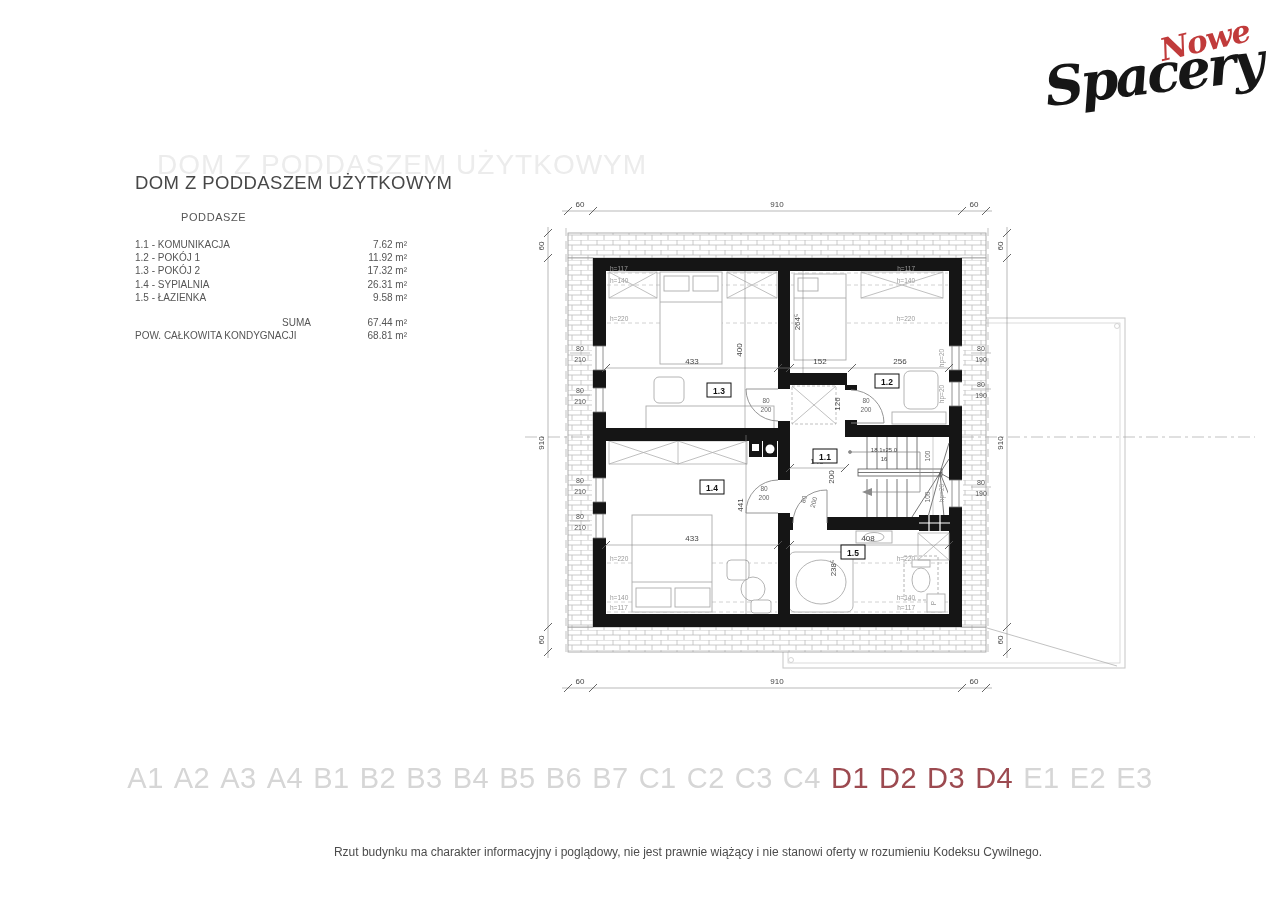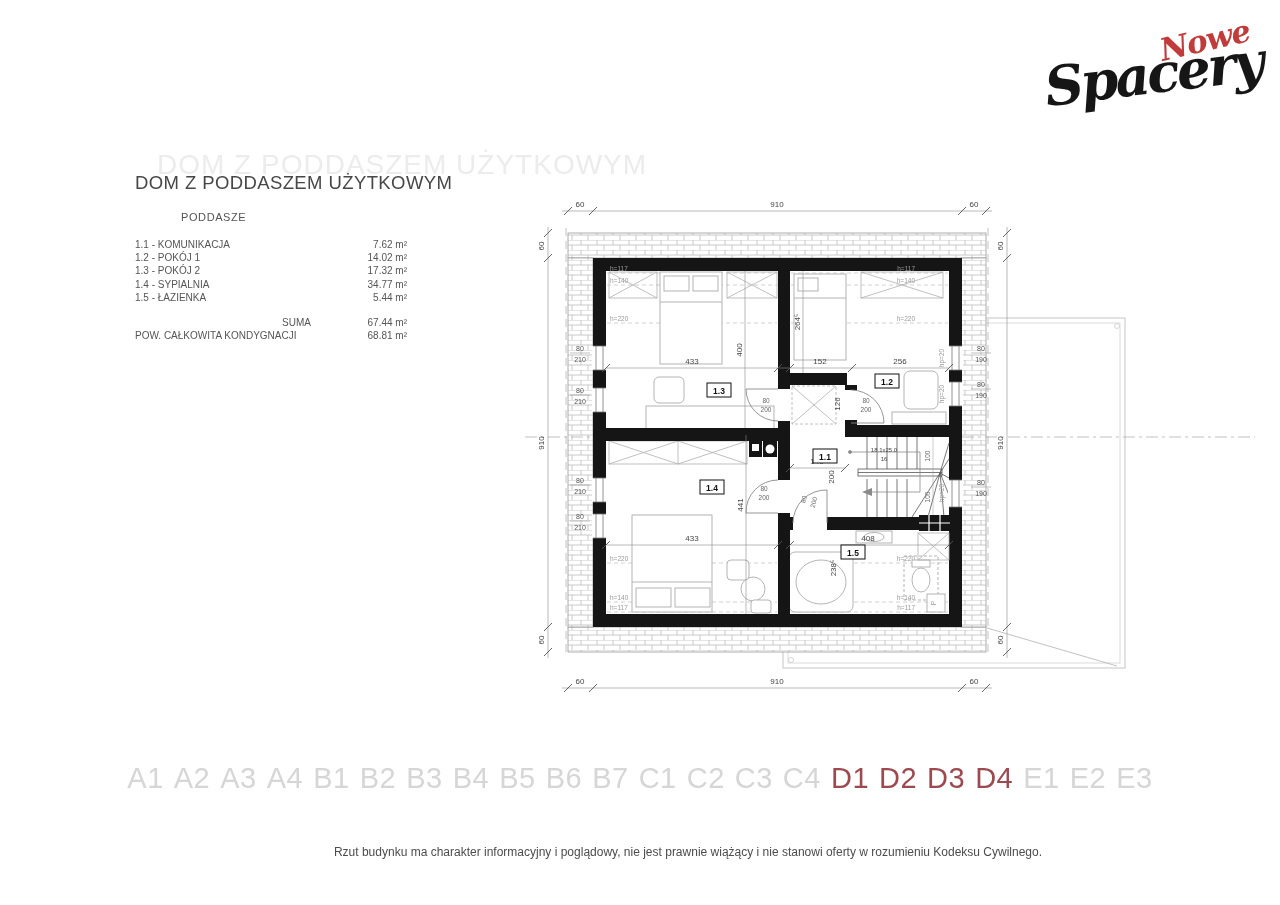--- a/index.html
+++ b/index.html
@@ -62,33 +62,33 @@
   <div class="ghost-title">DOM Z PODDASZEM UŻYTKOWYM</div>
   <div class="main-title">DOM Z PODDASZEM UŻYTKOWYM</div>
   <div class="floor-label">PODDASZE</div>
   <div class="room-list">
       <div class="row">
         <span class="lbl">1.1 - KOMUNIKACJA</span>
         <span class="val">7.62 m²</span>
       </div>
       <div class="row">
         <span class="lbl">1.2 - POKÓJ 1</span>
-        <span class="val">14.02 m²</span>
+        <span class="val">11.92 m²</span>
       </div>
       <div class="row">
         <span class="lbl">1.3 - POKÓJ 2</span>
         <span class="val">17.32 m²</span>
       </div>
       <div class="row">
         <span class="lbl">1.4 - SYPIALNIA</span>
-        <span class="val">34.77 m²</span>
+        <span class="val">26.31 m²</span>
       </div>
       <div class="row">
         <span class="lbl">1.5 - ŁAZIENKA</span>
-        <span class="val">5.44 m²</span>
+        <span class="val">9.58 m²</span>
       </div>
 
     <div class="row suma-row">
       <span class="lbl">SUMA</span>
       <span class="val">67.44 m²</span>
     </div>
     <div class="row total-row">
       <span class="lbl">POW. CAŁKOWITA KONDYGNACJI</span>
       <span class="val">68.81 m²</span>
     </div>

